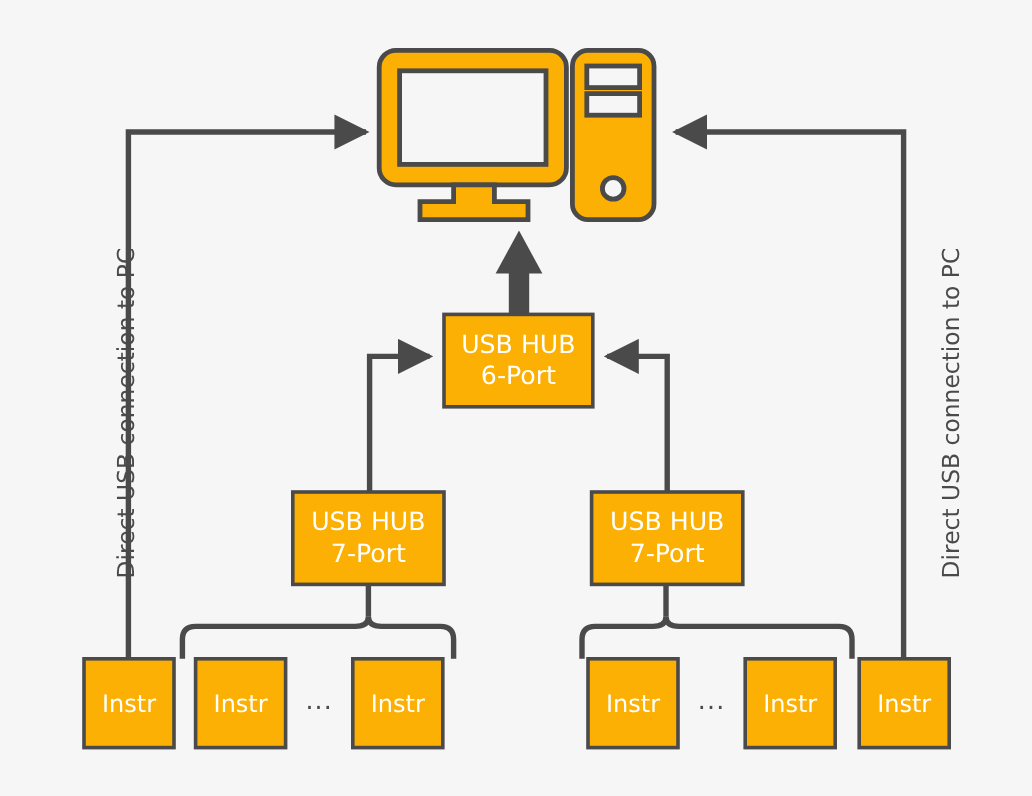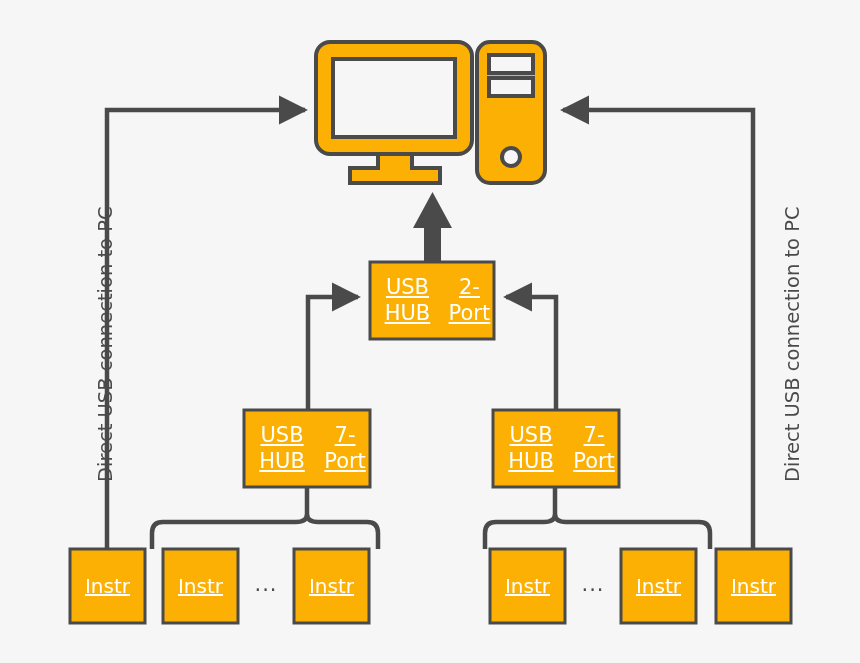--- a/index.html
+++ b/index.html
@@ -18,28 +18,26 @@
   #diagram-svg {
     position: absolute;
     left: 0;
     top: 0;
     width: 860px;
     height: 663px;
   }
   .box-label {
     position: absolute;
     display: flex;
-    flex-direction: row;
-    align-items: center;
+    flex-direction: column;
     justify-content: center;
     color: #ffffff;
     text-align: center;
     pointer-events: none;
     line-height: 1.22;
-    text-decoration: underline;
   }
   .hub4-label  { font-size: 21px; }
   .hub7-label  { font-size: 21px; }
   .instr-label { font-size: 20px; }
   .side-label {
     position: absolute;
     color: #4a4a4a;
     font-size: 19.5px;
     white-space: nowrap;
     transform-origin: 0 0;
@@ -108,21 +106,21 @@
     <rect x="70" y="549" width="75" height="74" fill="#FBB003" stroke="#4a4a4a" stroke-width="3"></rect>
     <rect x="163" y="549" width="75" height="74" fill="#FBB003" stroke="#4a4a4a" stroke-width="3"></rect>
     <rect x="294" y="549" width="75" height="74" fill="#FBB003" stroke="#4a4a4a" stroke-width="3"></rect>
     <rect x="490" y="549" width="75" height="74" fill="#FBB003" stroke="#4a4a4a" stroke-width="3"></rect>
     <rect x="621" y="549" width="75" height="74" fill="#FBB003" stroke="#4a4a4a" stroke-width="3"></rect>
     <rect x="716" y="549" width="75" height="74" fill="#FBB003" stroke="#4a4a4a" stroke-width="3"></rect>
   </svg>
 
   <div class="box-label hub4-label" style="left:370px; top:262px; width:124px; height:77px;">
     <span>USB HUB</span>
-    <span>2-Port</span>
+    <span>6-Port</span>
   </div>
 
   <div class="box-label hub7-label" style="left:244px; top:410px; width:126px; height:77px;">
     <span>USB HUB</span>
     <span>7-Port</span>
   </div>
 
   <div class="box-label hub7-label" style="left:493px; top:410px; width:126px; height:77px;">
     <span>USB HUB</span>
     <span>7-Port</span>

